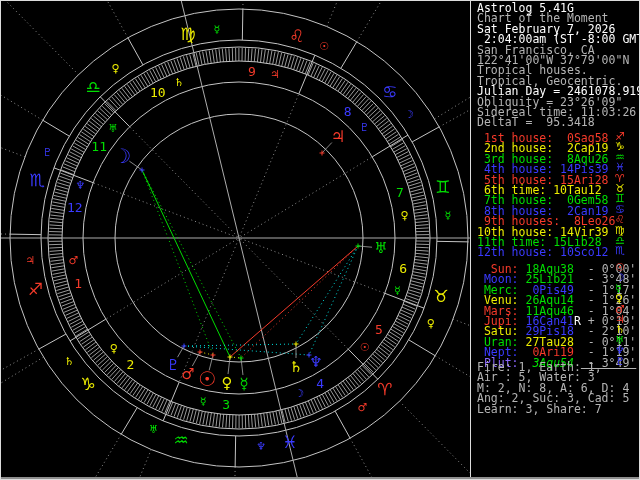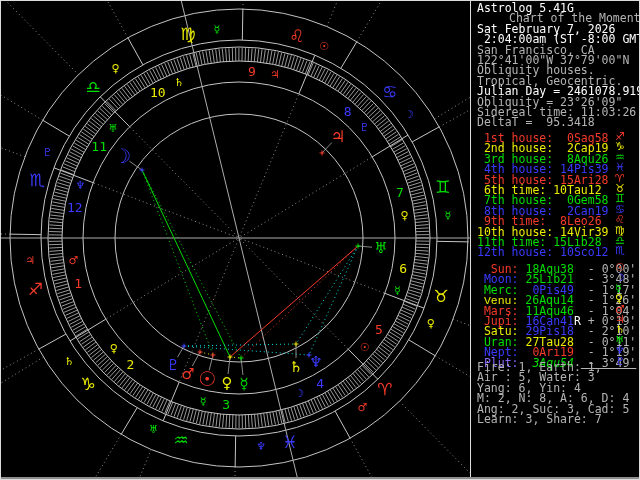--- a/index.html
+++ b/index.html
@@ -177,61 +177,60 @@
       <line x1="309" y1="352.5" x2="309" y2="357.5" stroke="#3A3AFF" stroke-width="1"></line>
       <text x="316" y="362" fill="#3A3AFF" font-size="15" text-anchor="middle" dominant-baseline="central">♆</text>
       <line x1="177.50932643487533" y1="357.21116343066984" x2="184" y2="346" stroke="#A8A8A8" stroke-width="0.8"></line>
       <line x1="181.5" y1="346" x2="186.5" y2="346" stroke="#3A3AFF" stroke-width="1"></line>
       <line x1="184" y1="343.5" x2="184" y2="348.5" stroke="#3A3AFF" stroke-width="1"></line>
       <text x="173" y="365" fill="#3A3AFF" font-size="15" text-anchor="middle" dominant-baseline="central">♇</text>
     </svg>
   <div id="divider"></div>
   <div class="col" id="hdr" style="top:3px">
       <div class="trow"><span style="color: rgb(255, 255, 255);">Astrolog 5.41G</span></div>
-      <div class="trow"><span style="color: rgb(180, 180, 180); margin-left: 32px;">Chart of the Moment</span></div>
+      <div class="trow"><span style="color: rgb(180, 180, 180);">Chart of the Moment</span></div>
       <div class="trow"><span style="color: rgb(255, 255, 255);">Sat February 7, 2026</span></div>
       <div class="trow"><span style="color: rgb(255, 255, 255);"> 2:04:00am (ST -8:00 GMT)</span></div>
       <div class="trow"><span style="color: rgb(180, 180, 180);">San Francisco, CA</span></div>
       <div class="trow"><span style="color: rgb(180, 180, 180);">122°41'00"W 37°79'00"N</span></div>
-      <div class="trow"><span style="color: rgb(180, 180, 180);">Obliquity houses.</span></div>
+      <div class="trow"><span style="color: rgb(180, 180, 180);">Tropical houses.</span></div>
       <div class="trow"><span style="color: rgb(180, 180, 180);">Tropical, Geocentric.</span></div>
       <div class="trow"><span style="color: rgb(255, 255, 255);">Julian Day = 2461078.9194</span></div>
       <div class="trow"><span style="color: rgb(180, 180, 180);">Obliquity = 23°26'09"</span></div>
       <div class="trow"><span style="color: rgb(180, 180, 180); margin-top: 32px;">Sidereal time: 11:03:26</span></div>
       <div class="trow"><span style="color: rgb(180, 180, 180);">DeltaT =  95.3418</span></div>
     </div>
   <div class="col" id="housesL" style="top:133px">
       <div class="trow"><span style="color: rgb(245, 58, 42);"> 1st house:  0Sag58</span><span class="g" style="color: rgb(245, 58, 42);">♐</span></div>
       <div class="trow"><span style="color: rgb(237, 237, 0);"> 2nd house:  2Cap19</span><span class="g" style="color: rgb(237, 237, 0);">♑</span></div>
       <div class="trow"><span style="color: rgb(0, 222, 0);"> 3rd house:  8Aqu26</span><span class="g" style="color: rgb(0, 222, 0);">♒</span></div>
       <div class="trow"><span style="color: rgb(58, 58, 255);"> 4th house: 14Pis39</span><span class="g" style="color: rgb(58, 58, 255);">♓</span></div>
       <div class="trow"><span style="color: rgb(245, 58, 42);"> 5th house: 15Ari28</span><span class="g" style="color: rgb(245, 58, 42);">♈</span></div>
       <div class="trow"><span style="color: rgb(237, 237, 0);"> 6th time: 10Tau12</span><span class="g" style="color: rgb(237, 237, 0);">♉</span></div>
       <div class="trow"><span style="color: rgb(0, 222, 0);"> 7th house:  0Gem58</span><span class="g" style="color: rgb(0, 222, 0);">♊</span></div>
       <div class="trow"><span style="color: rgb(58, 58, 255);"> 8th house:  2Can19</span><span class="g" style="color: rgb(58, 58, 255);">♋</span></div>
-      <div class="trow"><span style="color: rgb(245, 58, 42);"> 9th time:  8Leo26</span><span class="g" style="color: rgb(245, 58, 42);">♌</span></div>
+      <div class="trow"><span style="color: rgb(245, 58, 42);"> 9th houses:  8Leo26</span><span class="g" style="color: rgb(245, 58, 42);">♌</span></div>
       <div class="trow"><span style="color: rgb(237, 237, 0);">10th house: 14Vir39</span><span class="g" style="color: rgb(237, 237, 0);">♍</span></div>
       <div class="trow"><span style="color: rgb(0, 222, 0);">11th time: 15Lib28</span><span class="g" style="color: rgb(0, 222, 0);">♎</span></div>
       <div class="trow"><span style="color: rgb(58, 58, 255);">12th house: 10Sco12</span><span class="g" style="color: rgb(58, 58, 255);">♏</span></div>
     </div>
   <div class="col" id="planetsL" style="top:264px">
       <div class="trow"><span style="color: rgb(245, 58, 42);">  Sun:</span><span style="color: rgb(0, 222, 0);"> 18Aqu38</span><span style="color: rgb(255, 255, 255);"> </span><span style="color: rgb(180, 180, 180);"> - 0°00'</span><span class="g" style="color: rgb(245, 58, 42);">☉</span></div>
       <div class="trow"><span style="color: rgb(58, 58, 255);"> Moon:</span><span style="color: rgb(0, 222, 0);"> 25Lib21</span><span style="color: rgb(255, 255, 255);"> </span><span style="color: rgb(180, 180, 180);"> - 3°48'</span><span class="g" style="color: rgb(58, 58, 255);">☽</span></div>
       <div class="trow"><span style="color: rgb(0, 222, 0);"> Merc:</span><span style="color: rgb(58, 58, 255);">  0Pis49</span><span style="color: rgb(255, 255, 255);"> </span><span style="color: rgb(180, 180, 180);"> - 1°17'</span><span class="g" style="color: rgb(0, 222, 0);">☿</span></div>
-      <div class="trow"><span style="color: rgb(237, 237, 0); font-family: Liberation Mono, monospace;"> Venu:</span><span style="color: rgb(0, 222, 0);"> 26Aqu14</span><span style="color: rgb(255, 255, 255);"> </span><span style="color: rgb(180, 180, 180);"> - 1°26'</span><span class="g" style="color: rgb(237, 237, 0);">♀</span></div>
+      <div class="trow"><span style="color: rgb(237, 237, 0);"> Venu:</span><span style="color: rgb(0, 222, 0);"> 26Aqu14</span><span style="color: rgb(255, 255, 255);"> </span><span style="color: rgb(180, 180, 180);"> - 1°26'</span><span class="g" style="color: rgb(237, 237, 0);">♀</span></div>
       <div class="trow"><span style="color: rgb(245, 58, 42);"> Mars:</span><span style="color: rgb(0, 222, 0);"> 11Aqu46</span><span style="color: rgb(255, 255, 255);"> </span><span style="color: rgb(180, 180, 180);"> - 1°04'</span><span class="g" style="color: rgb(245, 58, 42);">♂</span></div>
       <div class="trow"><span style="color: rgb(245, 58, 42);"> Jupi:</span><span style="color: rgb(58, 58, 255);"> 16Can41</span><span style="color: rgb(255, 255, 255);">R</span><span style="color: rgb(180, 180, 180);"> + 0°19'</span><span class="g" style="color: rgb(245, 58, 42);">♃</span></div>
       <div class="trow"><span style="color: rgb(237, 237, 0);"> Satu:</span><span style="color: rgb(58, 58, 255);"> 29Pis18</span><span style="color: rgb(255, 255, 255);"> </span><span style="color: rgb(180, 180, 180);"> - 2°10'</span><span class="g" style="color: rgb(237, 237, 0);">♄</span></div>
       <div class="trow"><span style="color: rgb(0, 222, 0);"> Uran:</span><span style="color: rgb(237, 237, 0);"> 27Tau28</span><span style="color: rgb(255, 255, 255);"> </span><span style="color: rgb(180, 180, 180);"> - 0°11'</span><span class="g" style="color: rgb(0, 222, 0);">♅</span></div>
       <div class="trow"><span style="color: rgb(58, 58, 255);"> Nept:</span><span style="color: rgb(245, 58, 42);">  0Ari19</span><span style="color: rgb(255, 255, 255);"> </span><span style="color: rgb(180, 180, 180);"> - 1°19'</span><span class="g" style="color: rgb(58, 58, 255);">♆</span></div>
       <div class="trow"><span style="color: rgb(138, 102, 255);"> Plut:</span><span style="color: rgb(0, 222, 0); font-style: italic;">  3Aqu54</span><span style="color: rgb(255, 255, 255);"> </span><span style="color: rgb(180, 180, 180); text-decoration: underline;"> - 3°49'</span><span class="g" style="color: rgb(58, 58, 255);">♇</span></div>
     </div>
   <div class="col" id="statsL" style="top:362px">
       <div class="trow"><span style="color: rgb(180, 180, 180);">Fire: 1, Earth: 1,</span></div>
       <div class="trow"><span style="color: rgb(180, 180, 180);">Air : 5, Water: 3</span></div>
-      <div class="trow"><span style="color: rgb(180, 180, 180);">Yang: 6, Yin: 4</span></div>
       <div class="trow"><span style="color: rgb(180, 180, 180);">M: 2, N: 8, A: 6, D: 4</span></div>
       <div class="trow"><span style="color: rgb(180, 180, 180);">Ang: 2, Suc: 3, Cad: 5</span></div>
       <div class="trow"><span style="color: rgb(180, 180, 180);">Learn: 3, Share: 7</span></div>
     </div>
   <div id="bottombar"></div>
   <div class="frame"></div>
 </div>
 
 </body></html>

